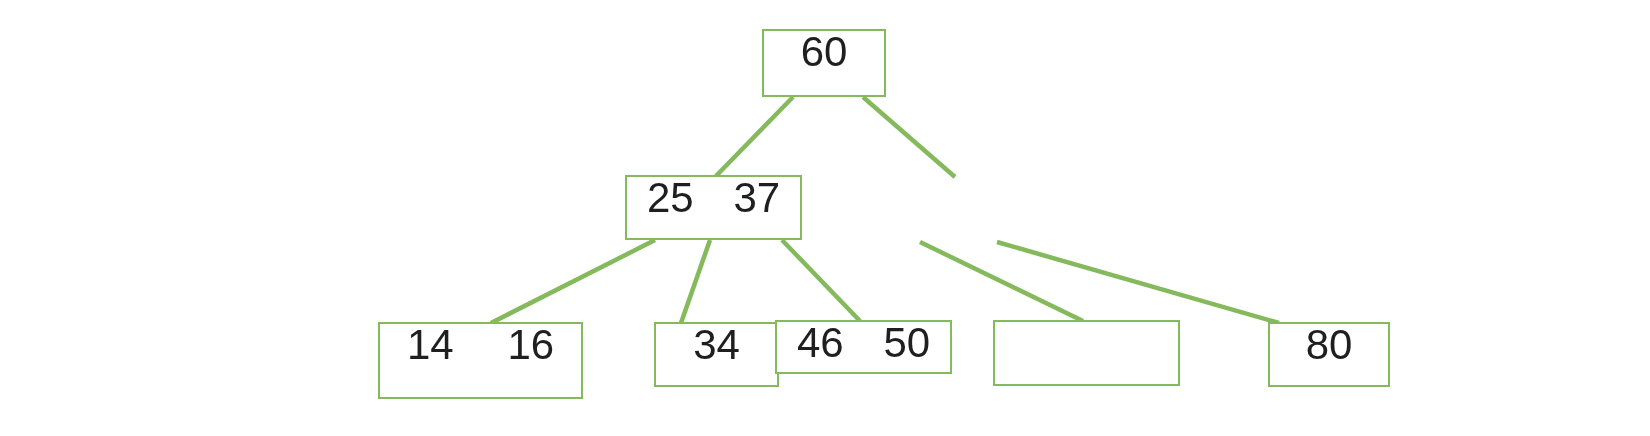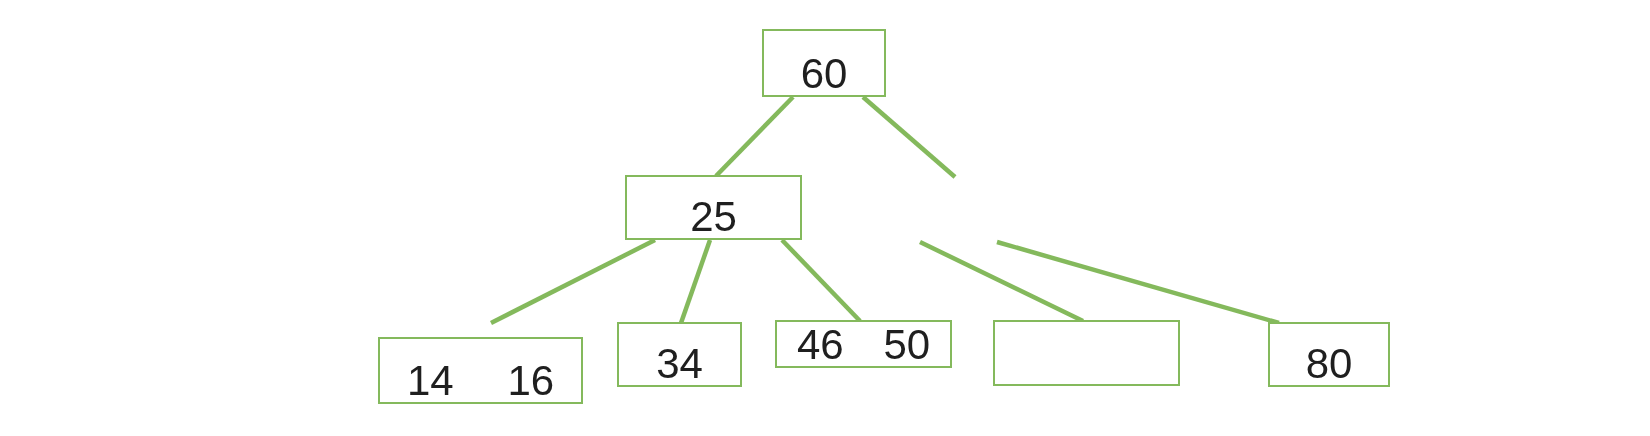--- a/index.html
+++ b/index.html
@@ -26,37 +26,37 @@
     stroke: #84b95c;
     stroke-width: 4.5;
     fill: none;
   }
   .node {
     position: absolute;
     box-sizing: border-box;
     border: 2.5px solid #84b95c;
     background: #ffffff;
     display: flex;
-    align-items: flex-end;
+    align-items: flex-start;
     justify-content: center;
     color: #1f1f1f;
     font-size: 42px;
     line-height: 1;
   }
   .node .key {
     flex: 1;
     text-align: center;
   }
   
   .n-60   { left: 762px;  top: 29px;  width: 124px; height: 68px; }
   .n-2537 { left: 625px;  top: 175px; width: 177px; height: 65px; }
   .n-70   { left: 896px;  top: 176px; width: 123px; height: 67px; }
-  .n-1415 { left: 378px;  top: 337px; width: 205px; height: 67px; }
-  .n-34   { left: 617px;  top: 322px; width: 125px; height: 65px; }
-  .n-4650 { left: 775px;  top: 320px; width: 177px; height: 48px; }
+  .n-1415 { left: 378px;  top: 322px; width: 205px; height: 77px; }
+  .n-34   { left: 654px;  top: 322px; width: 125px; height: 65px; }
+  .n-4650 { left: 775px;  top: 320px; width: 177px; height: 54px; }
   .n-6266 { left: 993px;  top: 320px; width: 187px; height: 66px; }
   .n-80   { left: 1268px; top: 322px; width: 122px; height: 65px; }
 </style>
 </head>
 <body>
 
 <div class="canvas">
 
   <svg class="edges-svg" viewBox="0 0 1650 436">
     <line class="edge" x1="793" y1="97" x2="716" y2="176"></line>
@@ -67,20 +67,21 @@
     <line class="edge" x1="920" y1="242" x2="1083" y2="321"></line>
     <line class="edge" x1="997" y1="242" x2="1279" y2="323"></line>
   </svg>
 
   <div class="node n-60">
     <span class="key">60</span>
   </div>
 
   <div class="node n-2537">
     <span class="key">25</span>
+    <span class="key">37</span>
   </div>
 
 
   <div class="node n-1415">
     <span class="key">14</span>
     <span class="key">16</span>
   </div>
 
   <div class="node n-34">
     <span class="key">34</span>

